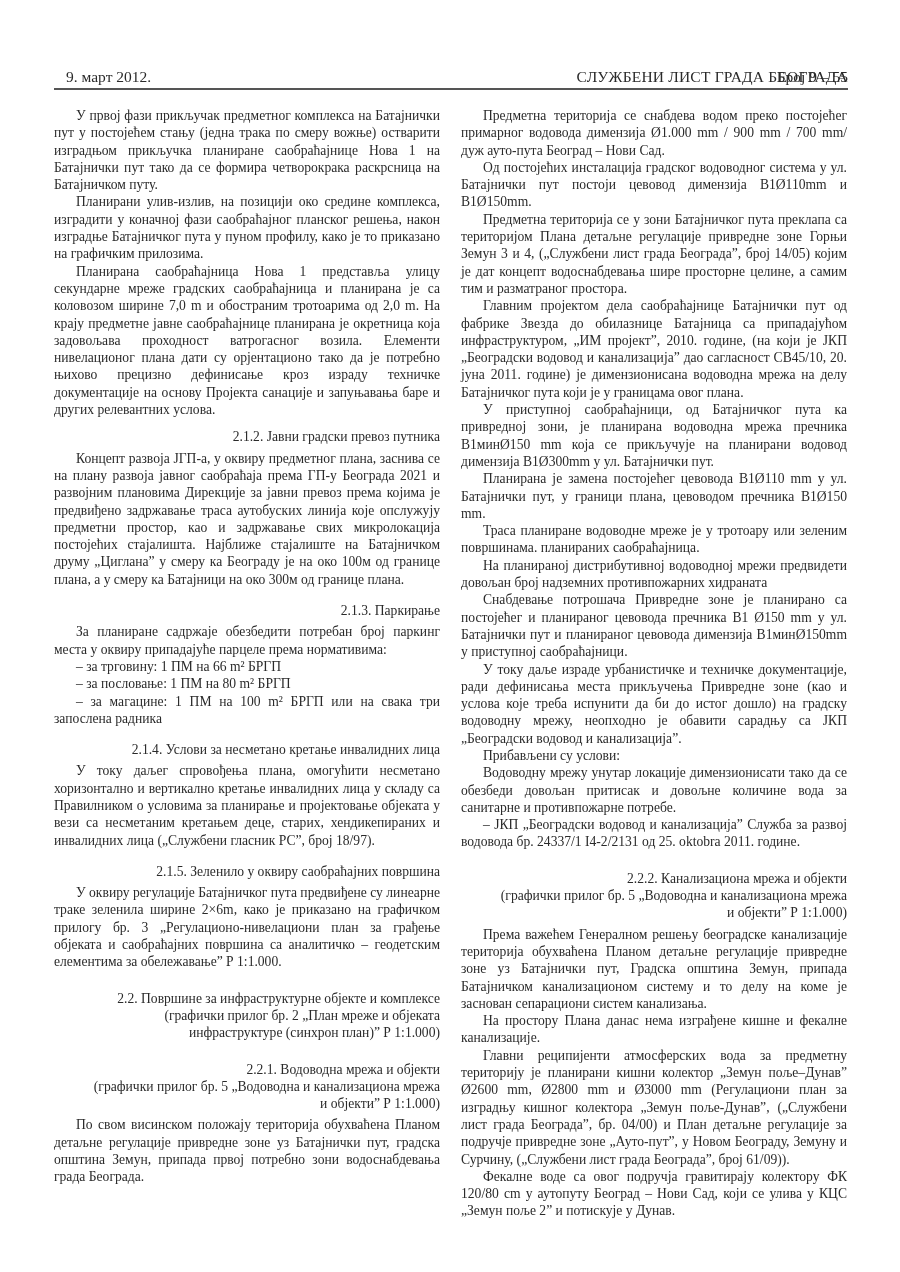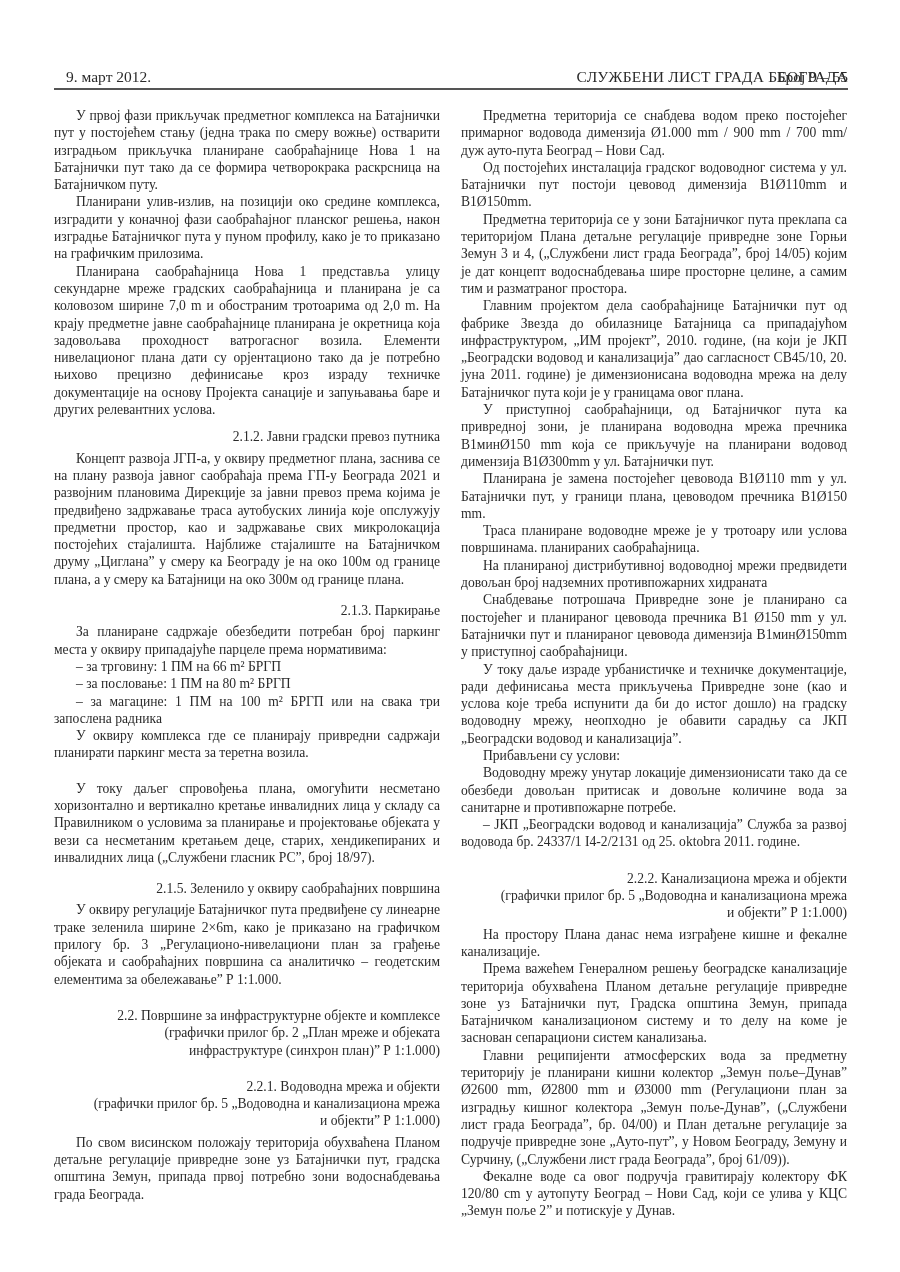--- a/index.html
+++ b/index.html
@@ -51,22 +51,22 @@
   <h3>2.1.2. Јавни градски превоз путника</h3>
   <div style="height:4px"></div>
   <p>Концепт развоја ЈГП-а, у оквиру предметног плана, заснива се на плану развоја јавног саобраћаја према ГП-у Београда 2021 и развојним плановима Дирекције за јавни превоз према којима је предвиђено задржавање траса аутобуских линија које опслужују предметни простор, као и задржавање свих микролокација постојећих стајалишта. Најближе стајалиште на Батајничком друму „Циглана” у смеру ка Београду је на око 100м од границе плана, а у смеру ка Батајници на око 300м од границе плана.</p>
   <div class="gap-m"></div>
   <h3>2.1.3. Паркирање</h3>
   <div style="height:4px"></div>
   <p>За планиране садржаје обезбедити потребан број паркинг места у оквиру припадајуће парцеле према нормативима:</p>
   <p class="li">– за трговину: 1 ПМ на 66 m² БРГП</p>
   <p class="li">– за пословање: 1 ПМ на 80 m² БРГП</p>
   <p class="li">– за магацине: 1 ПМ на 100 m² БРГП или на свака три запослена радника</p>
-  <p>У оквиру комплекса где се планирају привредни садржаји планирати паркинг места за теретна возила.</p>
   <div class="gap-m"></div>
+  <h3>2.1.4. Услови за несметано кретање инвалидних лица</h3>
   <div style="height:4px"></div>
   <p>У току даљег спровођења плана, омогућити несметано хоризонтално и вертикално кретање инвалидних лица у складу са Правилником о условима за планирање и пројектовање објеката у вези са несметаним кретањем деце, старих, хендикепираних и инвалидних лица („Службени гласник РС”, број 18/97).</p>
   <div class="gap-m"></div>
   <h3>2.1.5. Зеленило у оквиру саобраћајних површина</h3>
   <div style="height:4px"></div>
   <p>У оквиру регулације Батајничког пута предвиђене су линеарне траке зеленила ширине 2×6m, како је приказано на графичком прилогу бр. 3 „Регулационо-нивелациони план за грађење објеката и саобраћајних површина са аналитичко – геодетским елементима за обележавање” Р 1:1.000.</p>
   <div class="gap-l"></div>
   <h3>
     <span>2.2. Површине за инфраструктурне објекте и комплексе</span><br>
     <span>(графички прилог бр. 2 „План мреже и објеката</span><br>
@@ -82,31 +82,31 @@
   <p>По свом висинском положају територија обухваћена Планом детаљне регулације привредне зоне уз Батајнички пут, градска општина Земун, припада првој потребно зони водоснабдевања града Београда.</p>
 </div>
 
 <div class="col right">
   <p>Предметна територија се снабдева водом преко постојећег примарног водовода димензија Ø1.000 mm / 900 mm / 700 mm/ дуж ауто-пута Београд – Нови Сад.</p>
   <p>Од постојећих инсталација градског водоводног система у ул. Батајнички пут постоји цевовод димензија В1Ø110mm и В1Ø150mm.</p>
   <p>Предметна територија се у зони Батајничког пута преклапа са територијом Плана детаљне регулације привредне зоне Горњи Земун 3 и 4, („Службени лист града Београда”, број 14/05) којим је дат концепт водоснабдевања шире просторне целине, а самим тим и разматраног простора.</p>
   <p>Главним пројектом дела саобраћајнице Батајнички пут од фабрике Звезда до обилазнице Батајница са припадајућом инфраструктуром, „ИМ пројект”, 2010. године, (на који је ЈКП „Београдски водовод и канализација” дао сагласност СВ45/10, 20. јуна 2011. године) је димензионисана водоводна мрежа на делу Батајничког пута који је у границама овог плана.</p>
   <p>У приступној саобраћајници, од Батајничког пута ка привредној зони, је планирана водоводна мрежа пречника В1минØ150 mm која се прикључује на планирани водовод димензија В1Ø300mm у ул. Батајнички пут.</p>
   <p>Планирана је замена постојећег цевовода В1Ø110 mm у ул. Батајнички пут, у граници плана, цевоводом пречника В1Ø150 mm.</p>
-  <p>Траса планиране водоводне мреже је у тротоару или услова површинама. планираних саобраћајница.</p>
+  <p>Траса планиране водоводне мреже је у тротоару или зеленим површинама. планираних саобраћајница.</p>
   <p>На планираној дистрибутивној водоводној мрежи предвидети довољан број надземних противпожарних хидраната</p>
   <p>Снабдевање потрошача Привредне зоне је планирано са постојећег и планираног цевовода пречника В1 Ø150 mm у ул. Батајнички пут и планираног цевовода димензија В1минØ150mm у приступној саобраћајници.</p>
   <p>У току даље израде урбанистичке и техничке документације, ради дефинисања места прикључења Привредне зоне (као и услова које треба испунити да би до истог дошло) на градску водоводну мрежу, неопходно је обавити сарадњу са ЈКП „Београдски водовод и канализација”.</p>
   <p>Прибављени су услови:</p>
   <p>Водоводну мрежу унутар локације димензионисати тако да се обезбеди довољан притисак и довољне количине вода за санитарне и противпожарне потребе.</p>
   <p>– ЈКП „Београдски водовод и канализација” Служба за развој водовода бр. 24337/1 I4-2/2131 од 25. oktobra 2011. године.</p>
   <div class="gap-l"></div>
   <h3>
     <span>2.2.2. Канализациона мрежа и објекти</span><br>
     <span>(графички прилог бр. 5 „Водоводна и канализациона мрежа</span><br>
     <span>и објекти” Р 1:1.000)</span>
   </h3>
   <div style="height:4px"></div>
+  <p>Према важећем Генералном решењу београдске канализације територија обухваћена Планом детаљне регулације привредне зоне уз Батајнички пут, Градска општина Земун, припада Батајничком канализационом систему и то делу на коме је заснован сепарациони систем канализања.</p>
   <p>На простору Плана данас нема изграђене кишне и фекалне канализације.</p>
-  <p>Према важећем Генералном решењу београдске канализације територија обухваћена Планом детаљне регулације привредне зоне уз Батајнички пут, Градска општина Земун, припада Батајничком канализационом систему и то делу на коме је заснован сепарациони систем канализања.</p>
   <p>Главни реципијенти атмосферских вода за предметну територију је планирани кишни колектор „Земун поље–Дунав” Ø2600 mm, Ø2800 mm и Ø3000 mm (Регулациони план за изградњу кишног колектора „Земун поље-Дунав”, („Службени лист града Београда”, бр. 04/00) и План детаљне регулације за подручје привредне зоне „Ауто-пут”, у Новом Београду, Земуну и Сурчину, („Службени лист града Београда”, број 61/09)).</p>
   <p>Фекалне воде са овог подручја гравитирају колектору ФК 120/80 cm у аутопуту Београд – Нови Сад, који се улива у КЦС „Земун поље 2” и потискује у Дунав.</p>
 </div>
 
 </body></html>

